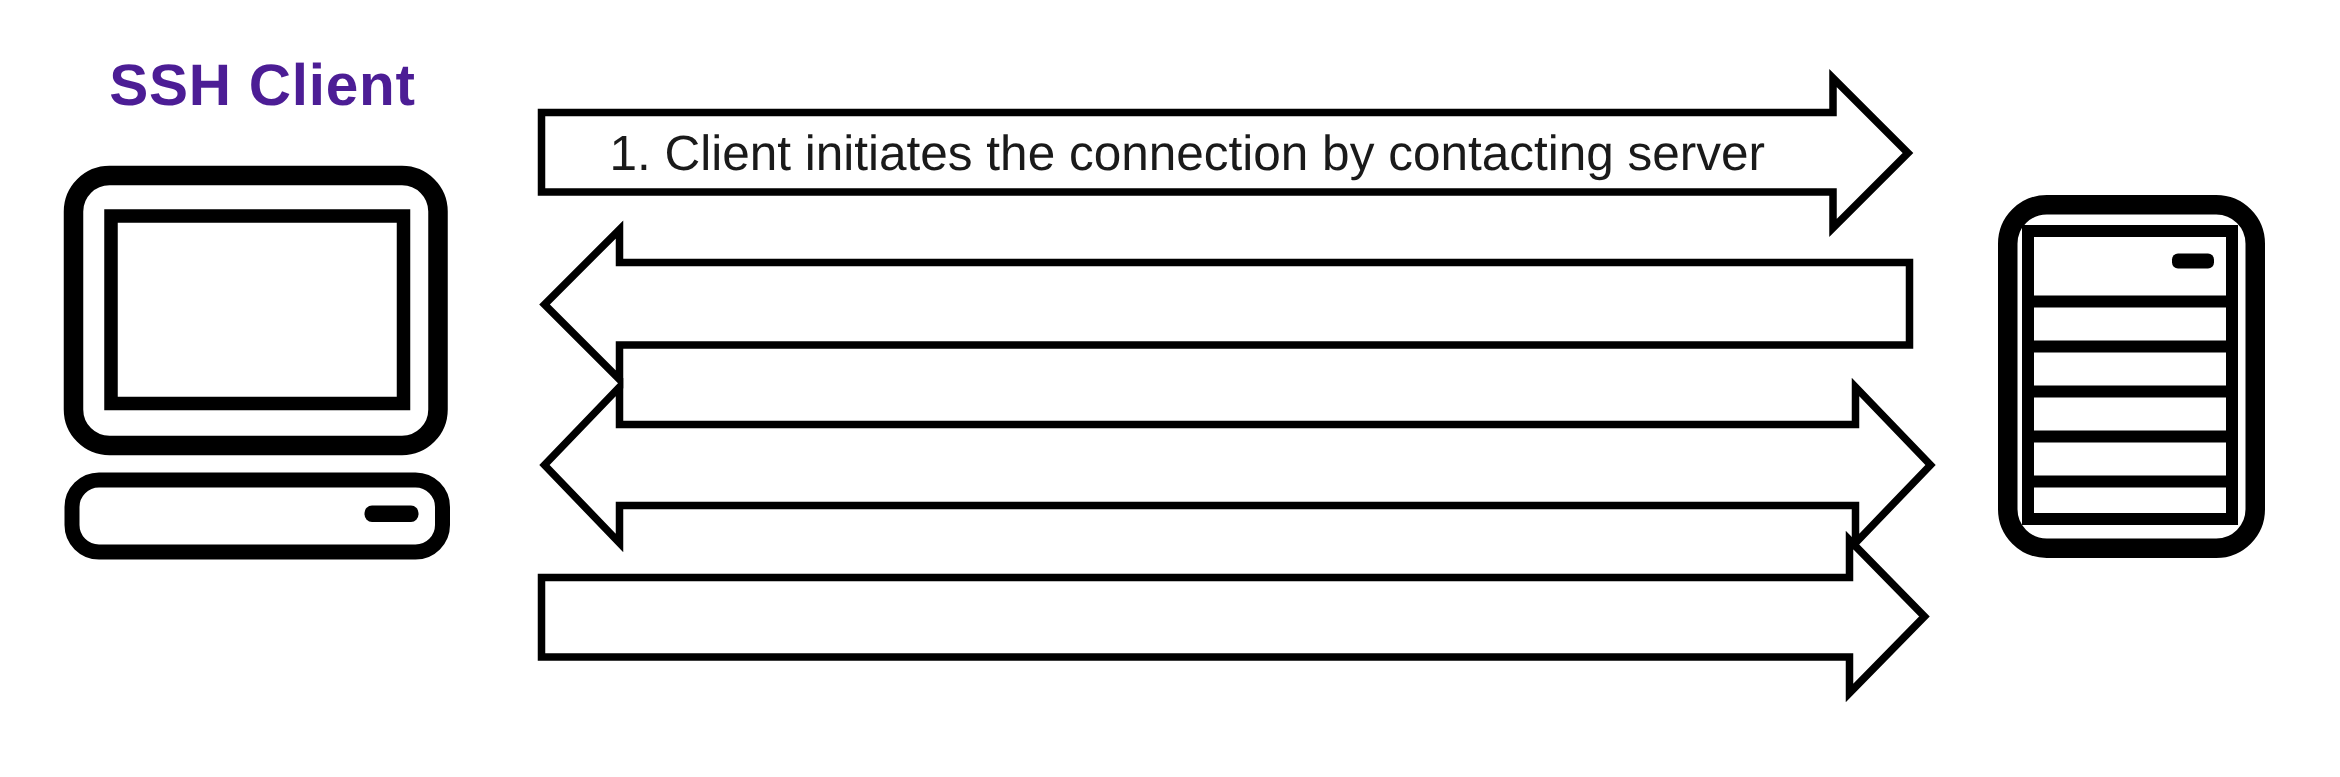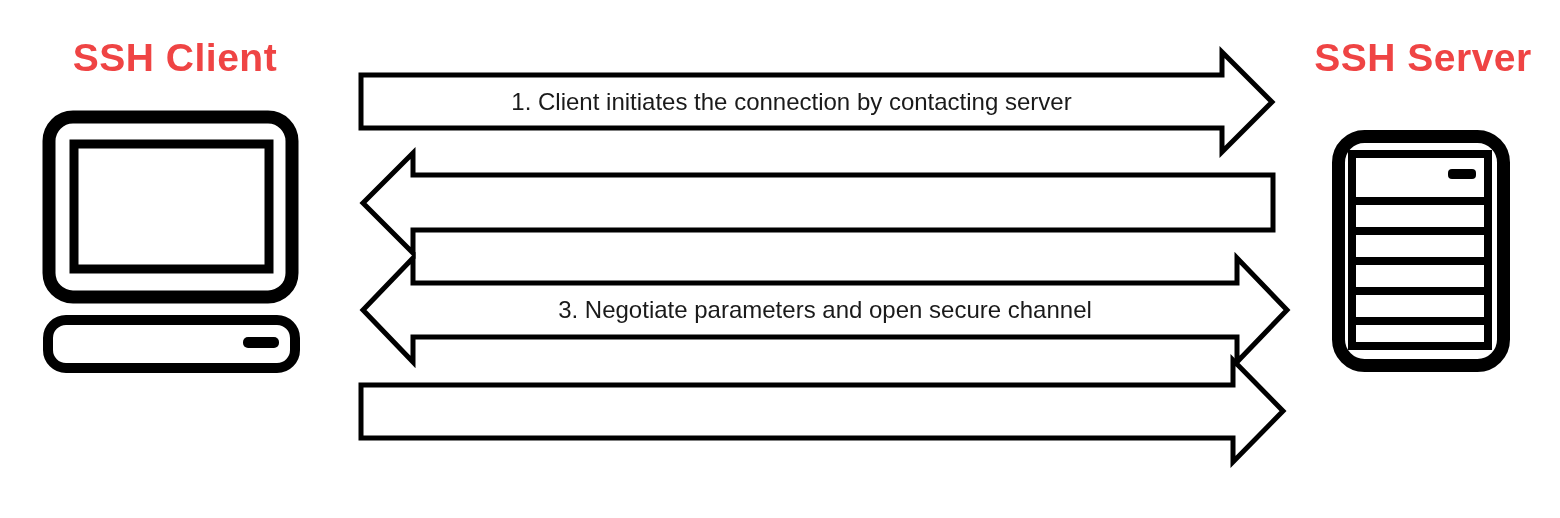--- a/index.html
+++ b/index.html
@@ -12,21 +12,21 @@
     width: 1560px;
     height: 518px;
     background: #ffffff;
     font-family: "Liberation Sans", sans-serif;
     overflow: hidden;
   }
   .endpoint-title {
     position: absolute;
     font-size: 39px;
     font-weight: bold;
-    color: #ef4444;
+    color: #4c1d95;
     text-align: center;
     letter-spacing: 0.5px;
     line-height: 1;
   }
   .endpoint-title.client { left: 40px; top: 38px; width: 270px; }
   .endpoint-title.server { left: 1288px; top: 38px; width: 270px; }
 
   .arrow-layer {
     position: absolute;
     left: 0; top: 0;
@@ -37,21 +37,21 @@
     fill: #ffffff;
     stroke: #000000;
     stroke-width: 5;
     stroke-linejoin: miter;
   }
   .arrow-label {
     position: absolute;
     display: flex;
     align-items: center;
     justify-content: center;
-    font-size: 24px;
+    font-size: 33px;
     color: #1a1a1a;
     white-space: nowrap;
     text-align: center;
   }
   .arrow-label.step1 { left: 361px; top: 75px;  width: 861px; height: 53px; }
   .arrow-label.step2 { left: 413px; top: 175px; width: 860px; height: 55px; }
   .arrow-label.step3 { left: 413px; top: 283px; width: 824px; height: 54px; }
   .arrow-label.step4 { left: 361px; top: 385px; width: 872px; height: 53px; }
 
   .icon {
@@ -65,21 +65,20 @@
   .icon .stroke8  { fill: #ffffff; stroke: #000000; stroke-width: 8; }
   .icon .solid    { fill: #000000; stroke: none; }
 </style>
 </head>
 <body>
 
 <div class="canvas">
 
   <div class="endpoint-title client">SSH Client</div>
 
-  <div class="endpoint-title server">SSH Server</div>
 
   <svg class="icon client-icon" width="272" height="276" viewBox="0 0 272 276" aria-hidden="true">
     <rect class="stroke13" x="13" y="13" width="243" height="180" rx="24"></rect>
     <rect class="stroke9" x="38" y="40" width="195" height="125"></rect>
     <rect class="stroke10" x="12" y="216" width="247" height="48" rx="18"></rect>
     <rect class="solid" x="207" y="233" width="36" height="11" rx="5"></rect>
   </svg>
 
   <svg class="icon server-icon-pos" width="192" height="254" viewBox="0 0 192 254" aria-hidden="true">
     <rect class="stroke13" x="12.5" y="12.5" width="165" height="229" rx="26"></rect>
@@ -95,16 +94,15 @@
   <svg class="arrow-layer" viewBox="0 0 1560 518" aria-hidden="true">
     <path d="M361,75 H1222 V52 L1272,102 L1222,152 V128 H361 Z"></path>
     <path d="M1273,175 H413 V153 L363,203 L413,253 V230 H1273 Z"></path>
     <path d="M413,283 V258 L363,310 L413,362 V337 H1237 V362 L1287,310 L1237,258 V283 Z"></path>
     <path d="M361,385 H1233 V360 L1283,411 L1233,462 V438 H361 Z"></path>
   </svg>
 
   <div class="arrow-label step1">1. Client initiates the connection by contacting server</div>
 
 
-  <div class="arrow-label step3">3. Negotiate parameters and open secure channel</div>
 
 
 </div>
 
 </body></html>

